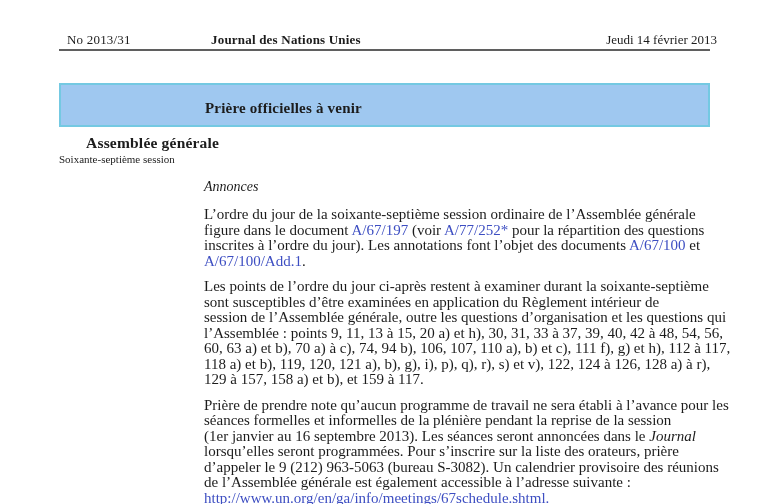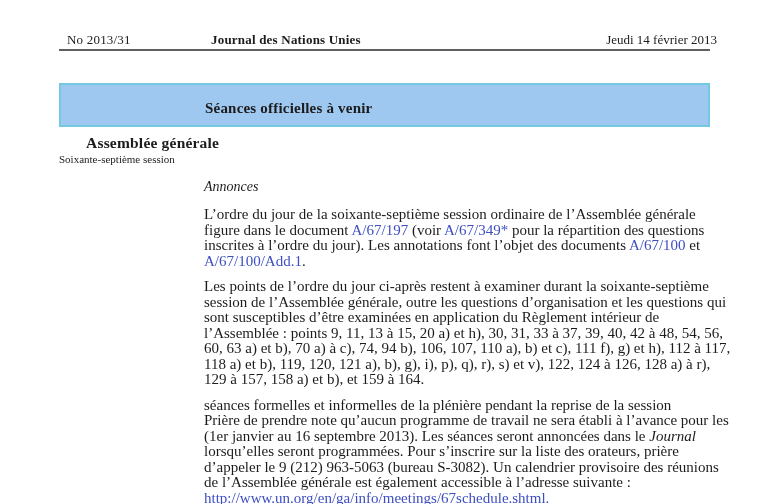--- a/index.html
+++ b/index.html
@@ -49,47 +49,47 @@
 
   <div class="header">
     <span class="issue">No 2013/31</span>
     <span class="jtitle">Journal des Nations Unies</span>
     <span class="jdate">Jeudi 14 février 2013</span>
   </div>
 
   <div class="rule"></div>
 
   <div class="banner">
-    <span>Séances officielles à venir</span>
+    <span>Prière officielles à venir</span>
   </div>
 
   <div class="gatitle">Assemblée générale</div>
   <div class="gasub">Soixante-septième session</div>
 
   <div class="content">
     <div class="annonces">Annonces</div>
     <div id="paragraphs">
         <div class="paragraph">
           <div class="line"><span>L’ordre du jour de la soixante-septième session ordinaire de l’Assemblée générale</span></div>
-          <div class="line"><span>figure dans le document </span><a class="doc-link">A/67/197</a><span> (voir </span><a class="doc-link">A/67/349*</a><span> pour la répartition des questions</span></div>
+          <div class="line"><span>figure dans le document </span><a class="doc-link">A/67/197</a><span> (voir </span><a class="doc-link">A/77/252*</a><span> pour la répartition des questions</span></div>
           <div class="line"><span>inscrites à l’ordre du jour). Les annotations font l’objet des documents </span><a class="doc-link">A/67/100</a><span> et</span></div>
           <div class="line"><a class="doc-link">A/67/100/Add.1</a><span>.</span></div>
         </div>
         <div class="paragraph">
           <div class="line"><span>Les points de l’ordre du jour ci-après restent à examiner durant la soixante-septième</span></div>
+          <div class="line"><span>sont susceptibles d’être examinées en application du Règlement intérieur de</span></div>
           <div class="line"><span>session de l’Assemblée générale, outre les questions d’organisation et les questions qui</span></div>
-          <div class="line"><span>sont susceptibles d’être examinées en application du Règlement intérieur de</span></div>
           <div class="line"><span>l’Assemblée : points 9, 11, 13 à 15, 20 a) et h), 30, 31, 33 à 37, 39, 40, 42 à 48, 54, 56,</span></div>
           <div class="line"><span>60, 63 a) et b), 70 a) à c), 74, 94 b), 106, 107, 110 a), b) et c), 111 f), g) et h), 112 à 117,</span></div>
           <div class="line"><span>118 a) et b), 119, 120, 121 a), b), g), i), p), q), r), s) et v), 122, 124 à 126, 128 a) à r),</span></div>
-          <div class="line"><span>129 à 157, 158 a) et b), et 159 à 164.</span></div>
+          <div class="line"><span>129 à 157, 158 a) et b), et 159 à 117.</span></div>
         </div>
         <div class="paragraph">
+          <div class="line"><span>Prière de prendre note qu’aucun programme de travail ne sera établi à l’avance pour les</span></div>
           <div class="line"><span>séances formelles et informelles de la plénière pendant la reprise de la session</span></div>
-          <div class="line"><span>Prière de prendre note qu’aucun programme de travail ne sera établi à l’avance pour les</span></div>
           <div class="line"><span>(1er janvier au 16 septembre 2013). Les séances seront annoncées dans le </span><span class="it">Journal</span></div>
           <div class="line"><span>lorsqu’elles seront programmées. Pour s’inscrire sur la liste des orateurs, prière</span></div>
           <div class="line"><span>d’appeler le 9 (212) 963-5063 (bureau S-3082). Un calendrier provisoire des réunions</span></div>
           <div class="line"><span>de l’Assemblée générale est également accessible à l’adresse suivante :</span></div>
           <div class="line"><a class="doc-link">http://www.un.org/en/ga/info/meetings/67schedule.shtml.</a></div>
         </div>
       </div>
   </div>
 
 </div>

